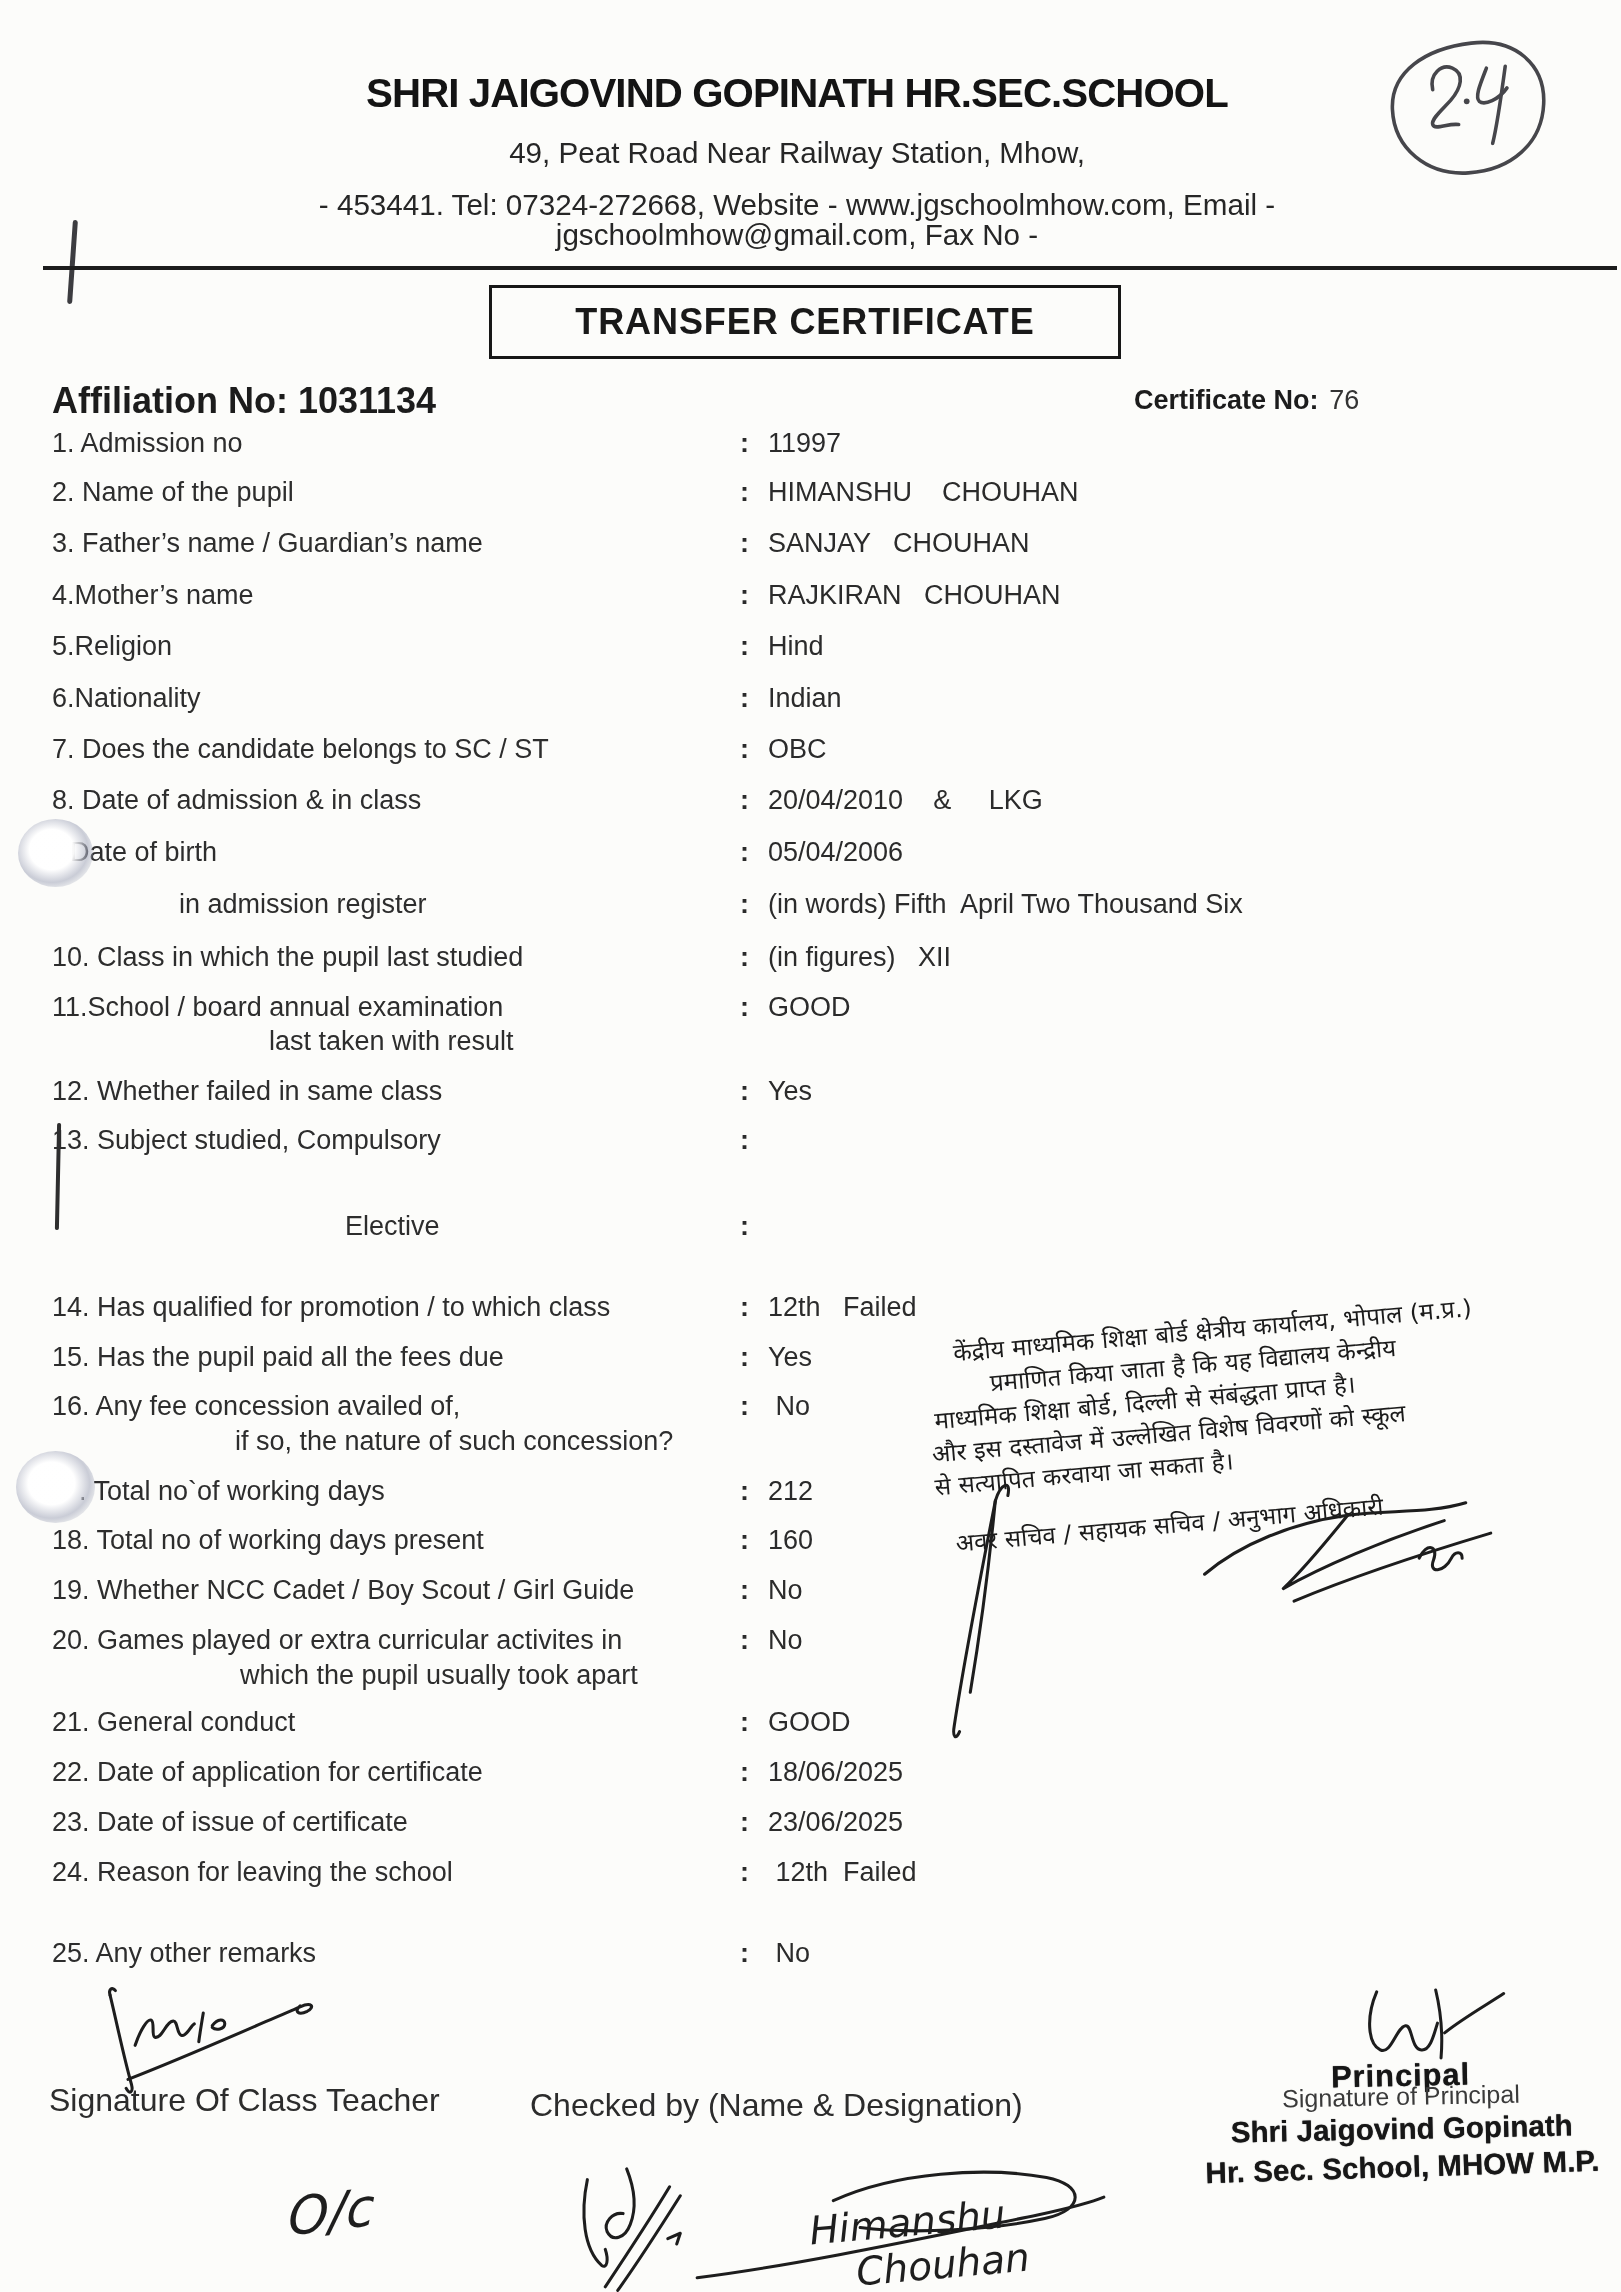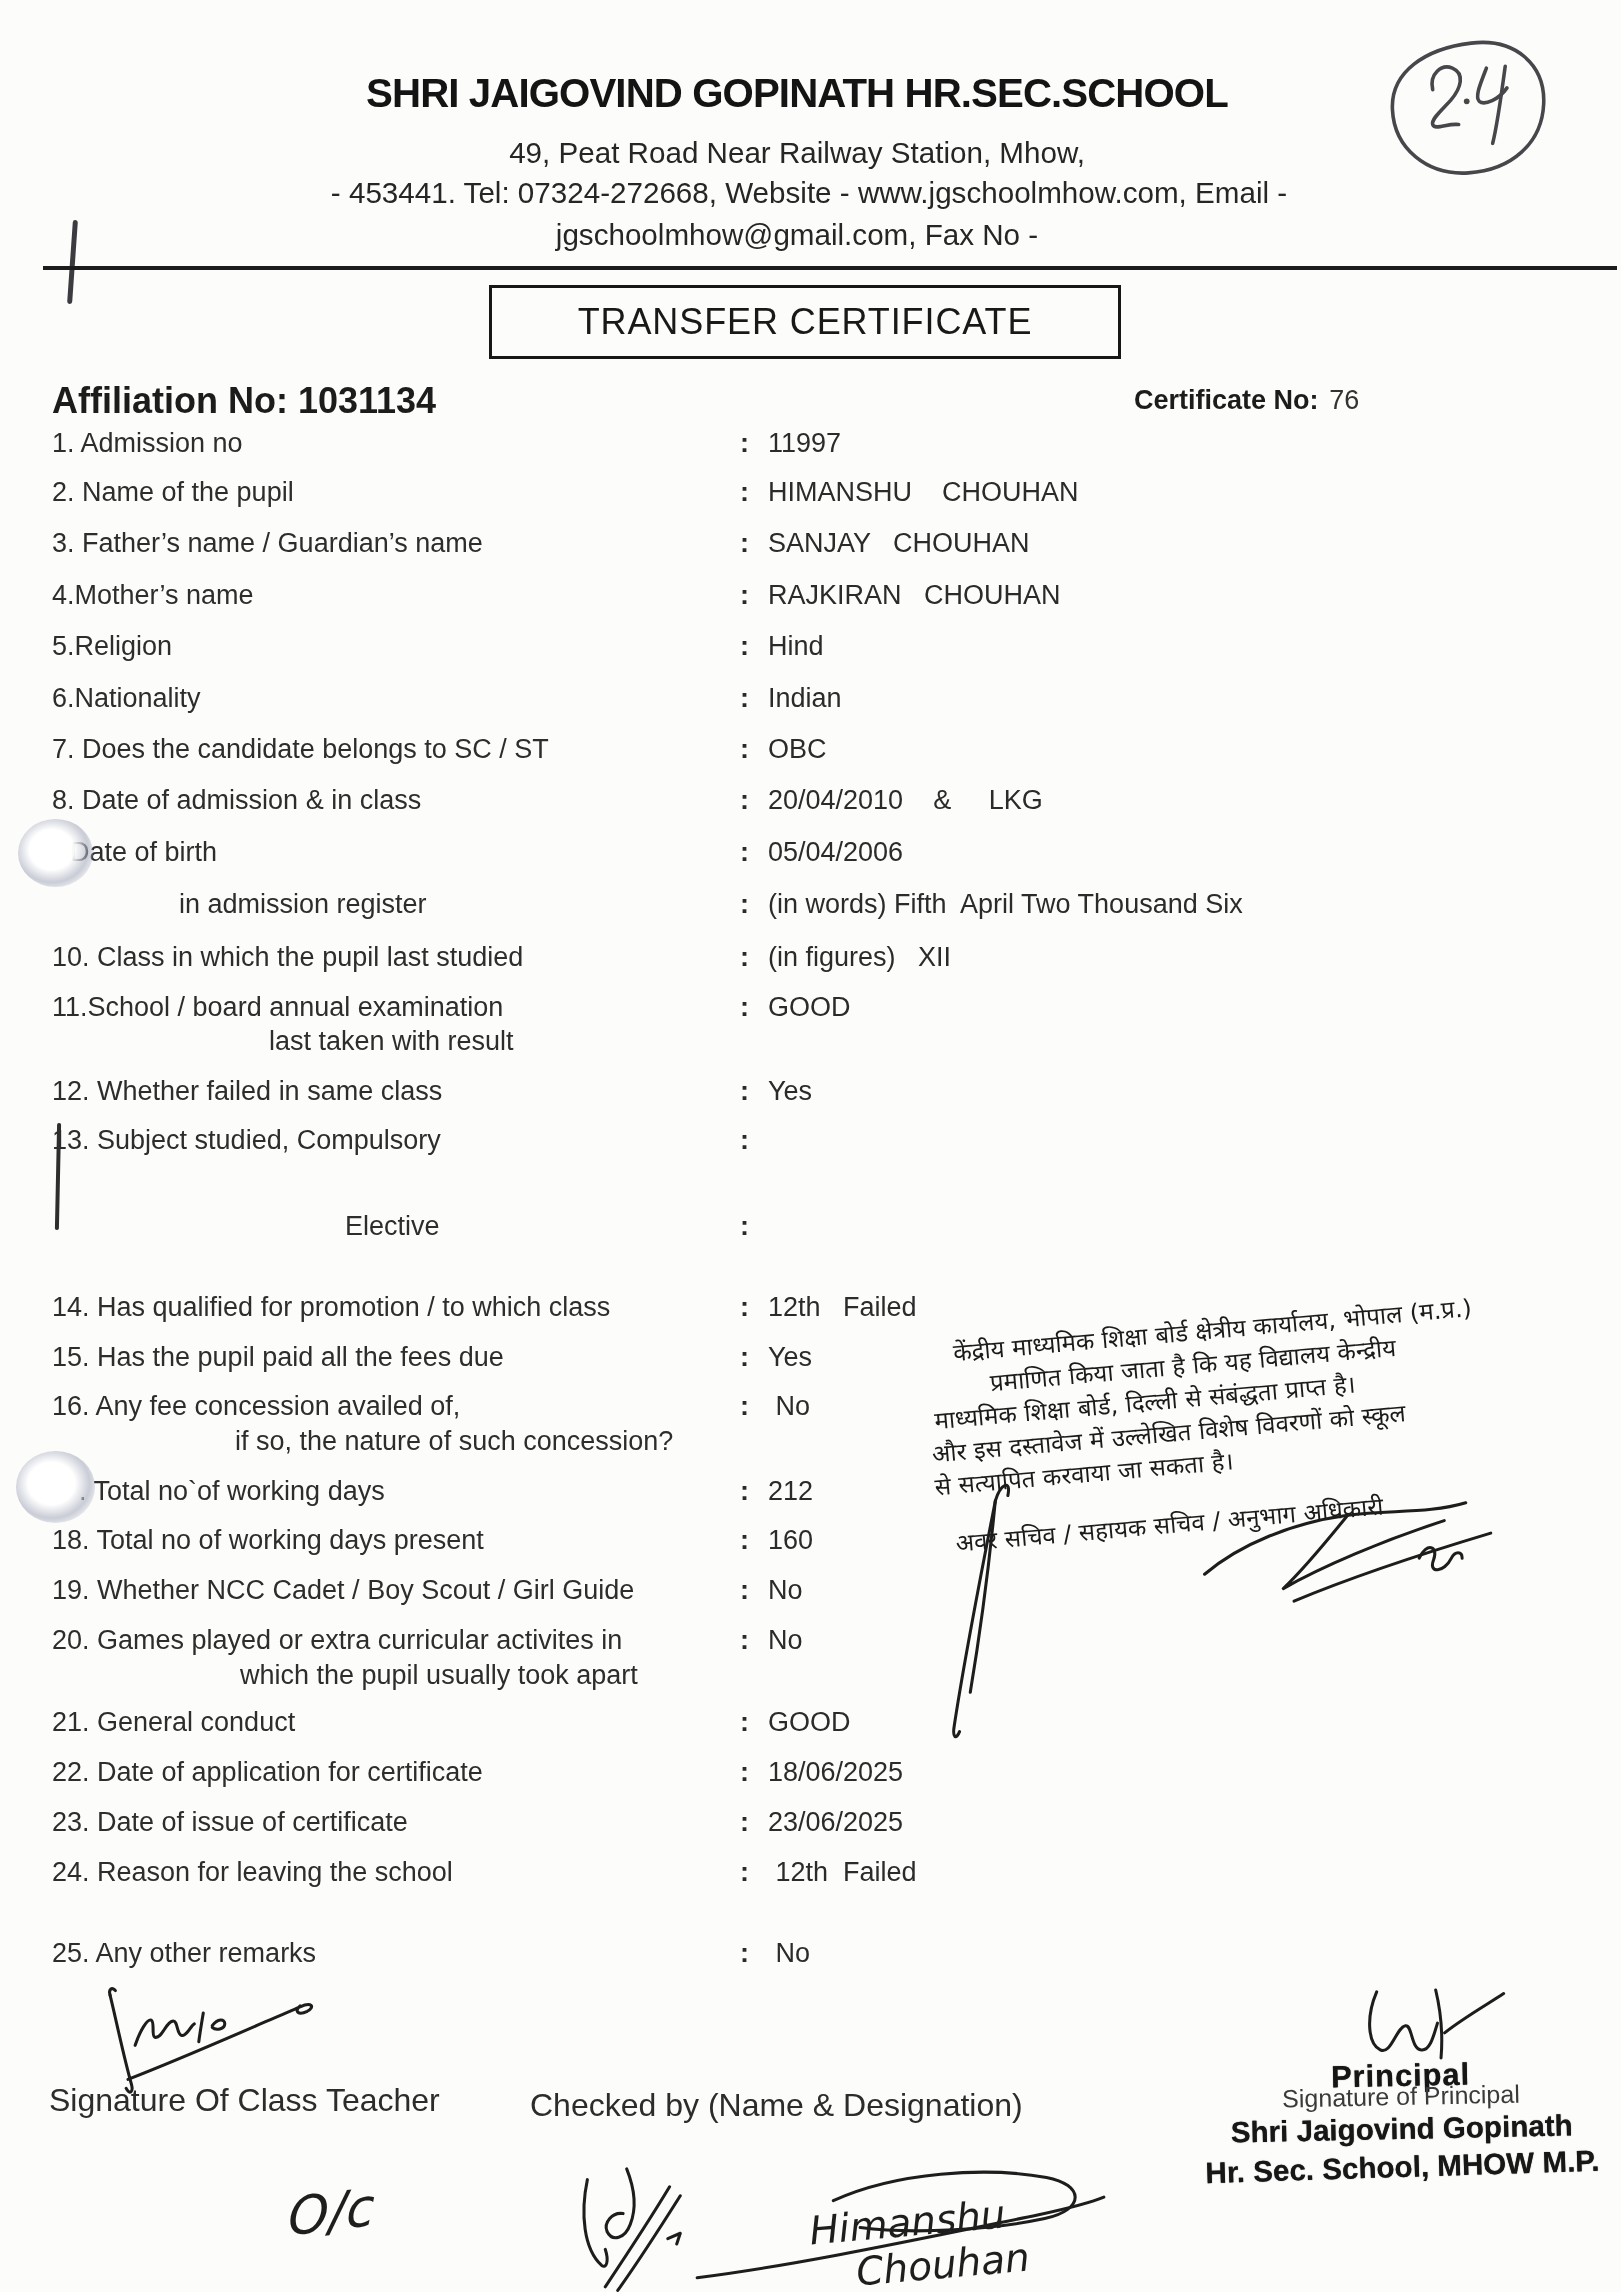--- a/index.html
+++ b/index.html
@@ -7,29 +7,29 @@
     position:relative;width:1621px;height:2293px;overflow:hidden;
     background:#fcfcfa;
     font-family:"Liberation Sans", sans-serif;
     color:#2e2e2e;
   }
   
   .center-line{position:absolute;left:0;width:1594px;text-align:center;white-space:pre;}
   #school-name{top:70px;font-size:41px;font-weight:bold;letter-spacing:-0.9px;color:#141414;transform:scaleX(.98);}
   .addr{font-size:29.6px;color:#262626;}
   #addr1{top:136px;}
-  #addr2{top:176px;margin-left:12px;}
+  #addr2{top:188px;}
   #addr3{top:218px;}
   #top-rule{position:absolute;left:43px;top:266px;width:1574px;height:3.6px;background:#1c1c1c;}
   #left-tick{position:absolute;left:70px;top:220px;width:4.5px;height:84px;background:#3c3c40;border-radius:2.7px;transform:rotate(4deg);}
   #title-box{
     position:absolute;left:489px;top:285px;width:626px;height:68px;
     border:3.6px solid #171717;display:flex;align-items:center;justify-content:center;
   }
-  #title-box span{font-size:36px;font-weight:normal;letter-spacing:0.9px;color:#191919;text-align:right;}
+  #title-box span{font-size:36px;font-weight:bold;letter-spacing:0.9px;color:#191919;text-align:right;}
   
   #affiliation{position:absolute;left:52px;top:380px;font-size:36px;font-weight:bold;color:#1c1c1c;}
   #certificate{position:absolute;left:1134px;top:385px;font-size:27px;color:#1c1c1c;}
   #certificate .b{font-weight:bold;}
   #certificate .v{font-weight:normal;margin-left:10.7px;color:#333;}
   
   .frow{position:absolute;left:0;width:1621px;height:38px;font-size:27px;color:#2d2d2d;padding-left:8px;}
   .frow .lbl{position:absolute;left:52px;white-space:pre;}
   .frow .colon{position:absolute;left:740px;font-weight:bold;color:#2a2a2a;}
   .frow .val{position:absolute;left:768px;white-space:pre;color:#2b2b2b;}

